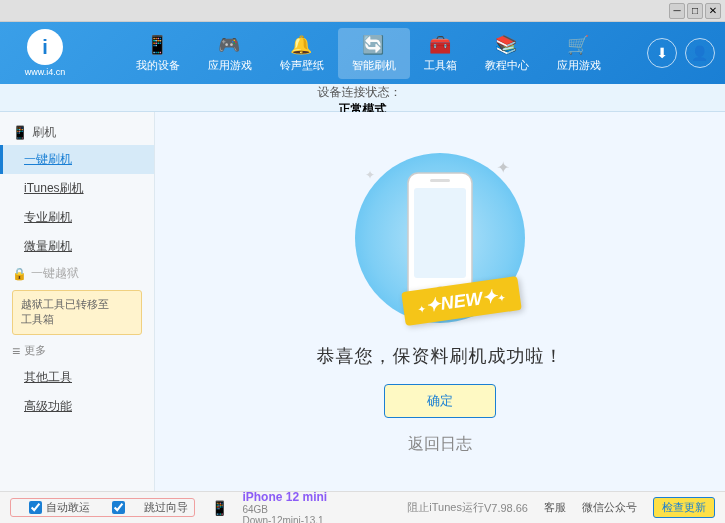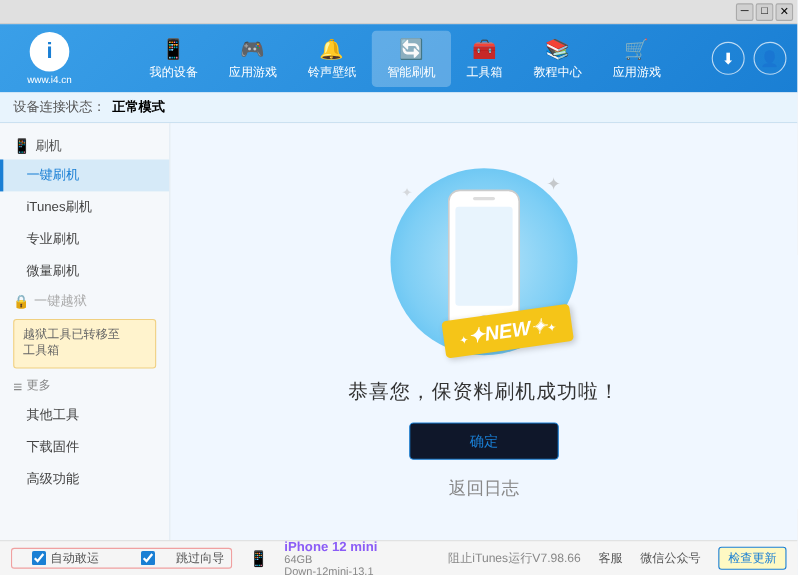--- a/index.html
+++ b/index.html
@@ -58,21 +58,21 @@
       color: #fff; font-size: 14px; cursor: pointer;
     }
 
     
     .status-bar {
       height: 28px;
       background: #e8f4fd;
       border-bottom: 1px solid #c8dff0;
       display: flex; align-items: center;
       padding: 0 12px;
-      font-size: 12px; color: #333;
+      font-size: 12px; color: #333; flex-direction: column;
     }
     .status-label { color: #555; margin-right: 6px; }
     .status-value { color: #000000; font-weight: bold; }
 
     
     .main-content {
       display: flex;
       height: calc(523px - 22px - 62px - 28px - 32px);
     }
 
@@ -85,21 +85,21 @@
       overflow-y: auto;
     }
     .sidebar-section-header {
       display: flex; align-items: center;
       padding: 4px 12px;
       color: #555; font-size: 12px;
     }
     .sidebar-section-header .icon { margin-right: 4px; font-size: 13px; color: #888; }
     .sidebar-item {
       padding: 6px 16px 6px 24px;
-      color: #444; font-size: 12px; cursor: pointer;
+      color: #444; font-size: 12px; cursor: pointer; text-decoration: underline;
     }
     .sidebar-item.active {
       background: #d6eaf8; color: #1a7fd4; border-left: 3px solid #1a7fd4;
       padding-left: 21px;
     }
     .sidebar-disabled { color: #aaa; cursor: default; }
     .sidebar-note {
       margin: 4px 12px;
       padding: 6px 8px;
       background: #fff3cd;
@@ -163,22 +163,22 @@
     .sparkle2 {
       position: absolute; top: 20px; left: 15px;
       color: #bbb; font-size: 12px; opacity: 0.5;
     }
 
     .success-text {
       font-size: 18px; color: #333; font-weight: normal;
       letter-spacing: 1px;
     }
     .confirm-btn {
-      width: 136px; height: 34px;
-      background: #0f172a; border: 1.5px solid #1a7fd4;
+      width: 112px; height: 34px;
+      background: #fef9c3; border: 1.5px solid #1a7fd4;
       color: #1a7fd4; font-size: 13px;
       border-radius: 4px; cursor: pointer;
       display: flex; align-items: center; justify-content: center;
     }
     .back-link {
       font-size: 16px; color: #888; cursor: pointer;
     }
 
     
     .bottom-bar {
@@ -192,21 +192,21 @@
     .bottom-left { display: flex; align-items: center; gap: 12px; flex: 1; }
     .checkbox-item { display: flex; align-items: center; gap: 4px; cursor: pointer; padding-left: 12px; }
     .checkbox-item input[type="checkbox"] { accent-color: #1a7fd4; }
     .device-info { display: flex; flex-direction: column; margin-left: 8px; }
     .device-name { color: #8b5cf6; font-weight: bold; font-size: 12px; display: flex; align-items: center; gap: 4px; }
     .device-details { font-size: 10px; color: #888; }
     .bottom-right { display: flex; align-items: center; gap: 16px; margin-left: auto; }
     .version-text { color: #888; font-size: 11px; }
     .bottom-link { color: #555; font-size: 11px; cursor: pointer; }
     .update-btn {
-      background: #fef9c3; border: 1px solid #1a7fd4;
+      background: #fde047; border: 1px solid #1a7fd4;
       color: #1a7fd4; padding: 2px 8px;
       border-radius: 3px; cursor: pointer; font-size: 11px;
     }
     .bottom-checkbox-group {
       display: flex; align-items: center; gap: 2px;
       border: 1px solid #f0a0a0; border-radius: 3px; padding: 1px 6px;
     }
   </style>
 </head>
 <body>
@@ -288,23 +288,20 @@
       <span style="margin-right:4px; color:#bbb;">🔒</span>
       <span>一键越狱</span>
     </div>
     <div class="sidebar-note">越狱工具已转移至<br>工具箱</div>
 
     <div class="sidebar-divider">
       <span>更多</span>
     </div>
     <div class="sidebar-item">
       <span>其他工具</span>
-    </div>
-    <div class="sidebar-item">
-      <span>下载固件</span>
     </div>
     <div class="sidebar-item">
       <span>高级功能</span>
     </div>
   </div>
 
   <div class="content-area">
     <div class="success-content">
 
       <div class="phone-illustration">
@@ -337,21 +334,21 @@
   </div>
 </div>
 
 <div class="bottom-bar">
   <div class="bottom-left">
     <div class="bottom-checkbox-group">
       <label class="checkbox-item">
         <input type="checkbox" checked="" style="">
         <span>自动敢运</span>
       </label>
-      <label class="checkbox-item" style="margin-left:24px;gap:19px;">
+      <label class="checkbox-item" style="margin-left:8px;gap:19px;">
         <input type="checkbox" checked="" style="">
         <span>跳过向导</span>
       </label>
     </div>
     <div style="display:flex;align-items:center;gap:6px; margin-left:4px;">
       <span style="color:#1a7fd4;font-size:14px;">📱</span>
       <div class="device-info">
         <span class="device-name">iPhone 12 mini</span>
         <span class="device-details">
           <span>64GB</span><br>

